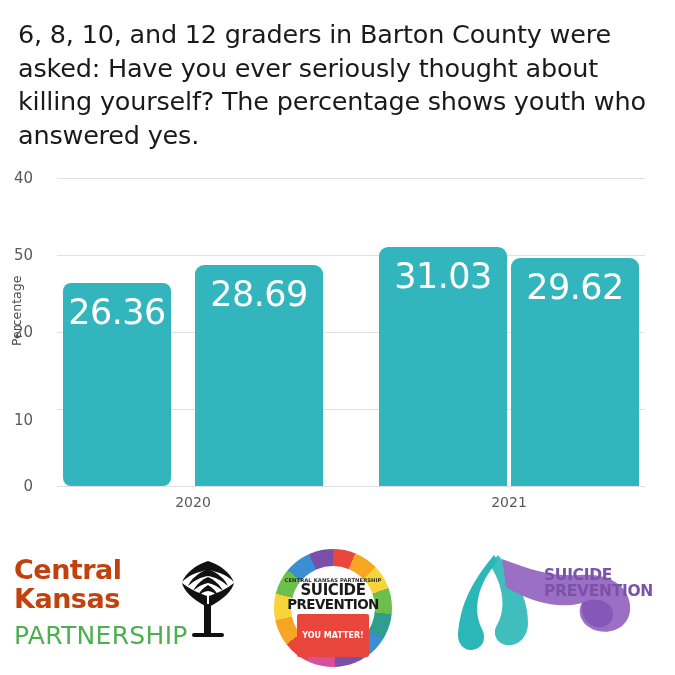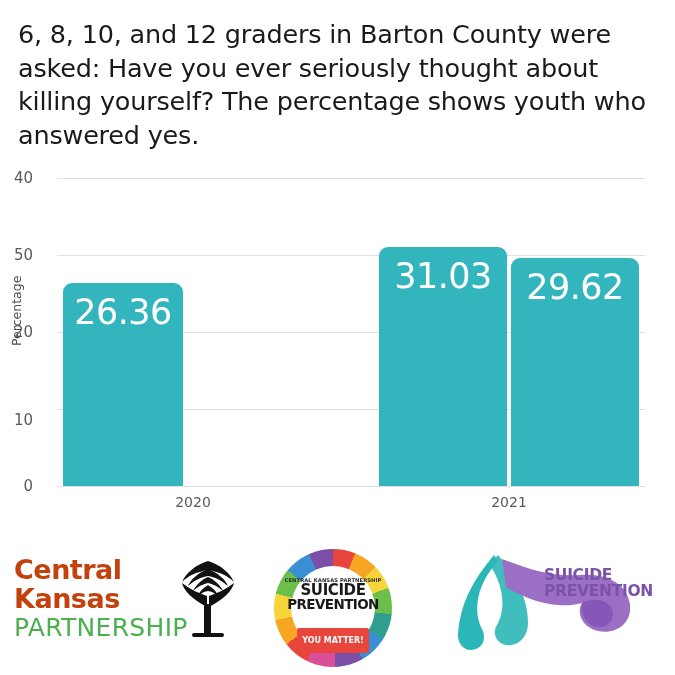--- a/index.html
+++ b/index.html
@@ -115,21 +115,21 @@
     font-size: 27px;
     color: #c2410c;
     line-height: 1.08;
     letter-spacing: -0.5px;
   }
   .logo-ckp .l3 {
     font-family: "DejaVu Sans", sans-serif;
     font-size: 25px;
     color: #4caf50;
     letter-spacing: 0.3px;
-    margin-top: 0;
+    margin-top: 8px;
   }
   .logo-tree {
     position: absolute;
     left: 162px; top: 6px;
     width: 92px; height: 92px;
   }
 
   .logo-sp-circle {
     position: absolute;
     left: 262px; top: 6px;
@@ -190,27 +190,27 @@
   .sp-text .t2 {
     font-family: "DejaVu Sans", sans-serif;
     font-size: 13.5px;
     font-weight: bold;
     color: #1a1a1a;
     line-height: 1.02;
     letter-spacing: -0.6px;
   }
   .sp-text .t3 {
     display: inline-block;
-    margin-top: 16px;
+    margin-top: 2px;
     background: #e8453c;
     color: #fff;
     font-family: "DejaVu Sans", sans-serif;
     font-size: 8px;
     font-weight: bold;
-    padding: 8px 5px;
+    padding: 17px 5px;
     border-radius: 2px;
   }
 
   .logo-awareness {
     position: absolute;
     left: 432px; top: 4px;
     width: 232px; height: 124px;
     background: #ffffff;
   }
   .aw-title {
@@ -247,22 +247,25 @@
         <div class="axis-baseline" style="top: 308px;"></div>
         <div class="ytick" style="top: 308px;">0</div>
         <div class="gridline" style="top: 231px;"></div>
         <div class="ytick" style="top: 242px;">10</div>
         <div class="gridline" style="top: 154px;"></div>
         <div class="ytick" style="top: 154px;">20</div>
         <div class="gridline" style="top: 77px;"></div>
         <div class="ytick" style="top: 77px;">50</div>
         <div class="gridline" style="top: 0px;"></div>
         <div class="ytick" style="top: 0px;">40</div>
-        <div class="bar" style="left: 6px; width: 120px; height: 202.972px;">
+        <div class="bar" style="left: 6px; width: 108px; height: 202.972px; border-radius: 8px;">
           <div class="bar-label">26.36</div>
+        </div>
+        <div class="bar" style="left: 138px; width: 128px; height: 220.913px;">
+          <div class="bar-label">28.69</div>
         </div>
         <div class="xtick" style="left: 136px;">2020</div>
         <div class="bar" style="left: 322px; width: 128px; height: 238.931px;">
           <div class="bar-label">31.03</div>
         </div>
         <div class="bar" style="left: 454px; width: 128px; height: 228.074px;">
           <div class="bar-label">29.62</div>
         </div>
         <div class="xtick" style="left: 452px;">2021</div>
       </div>

